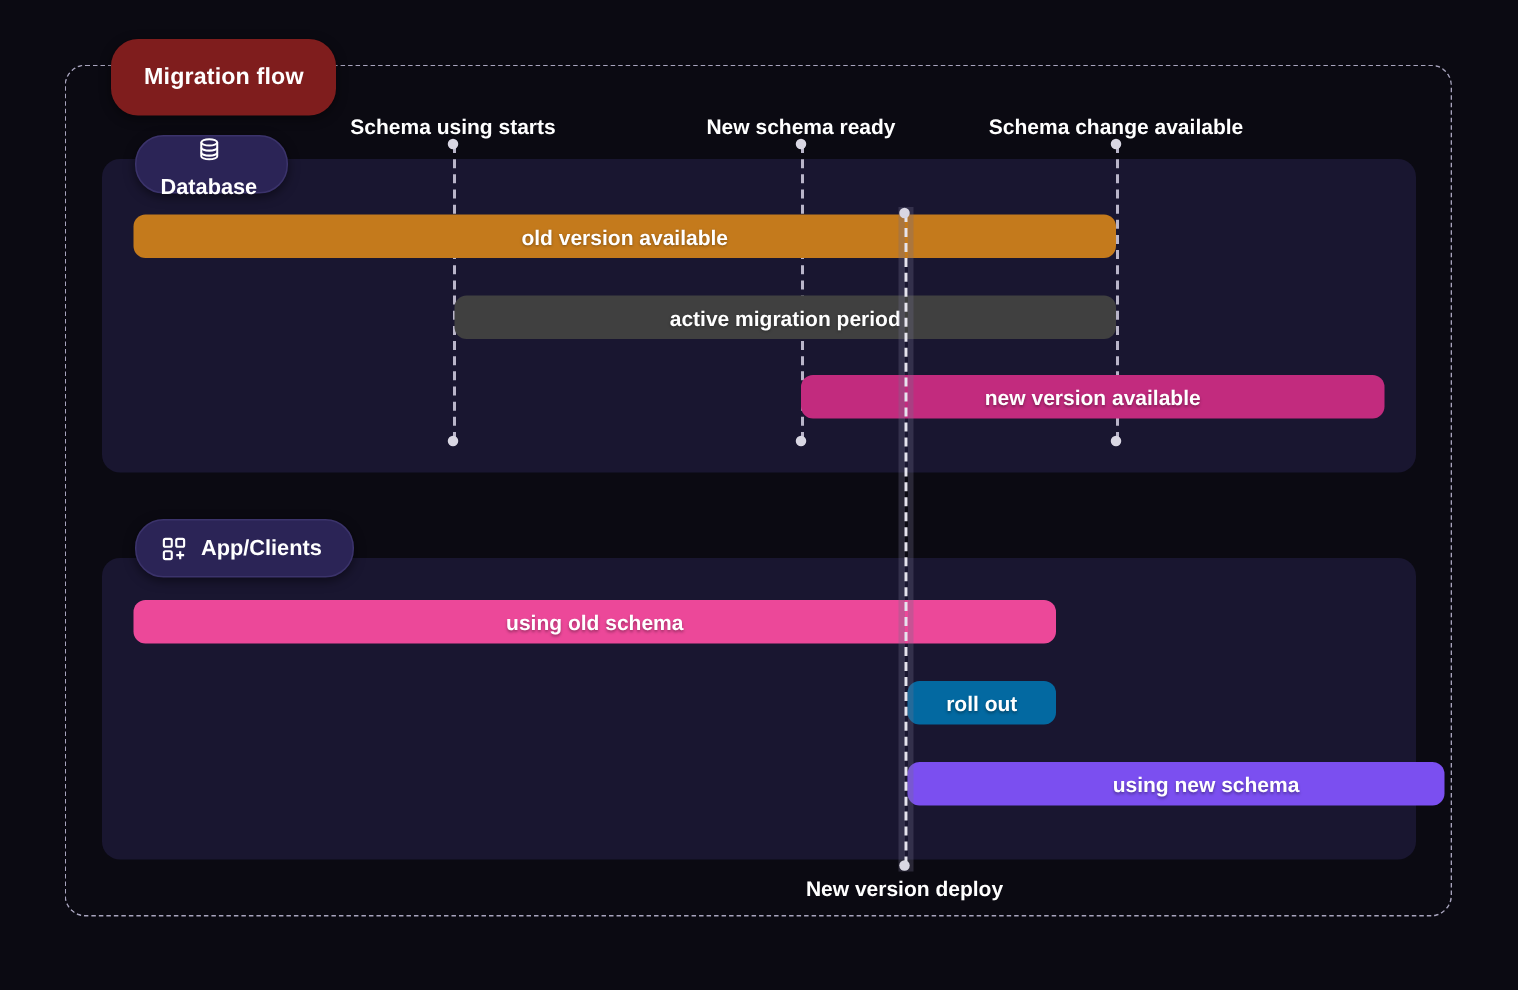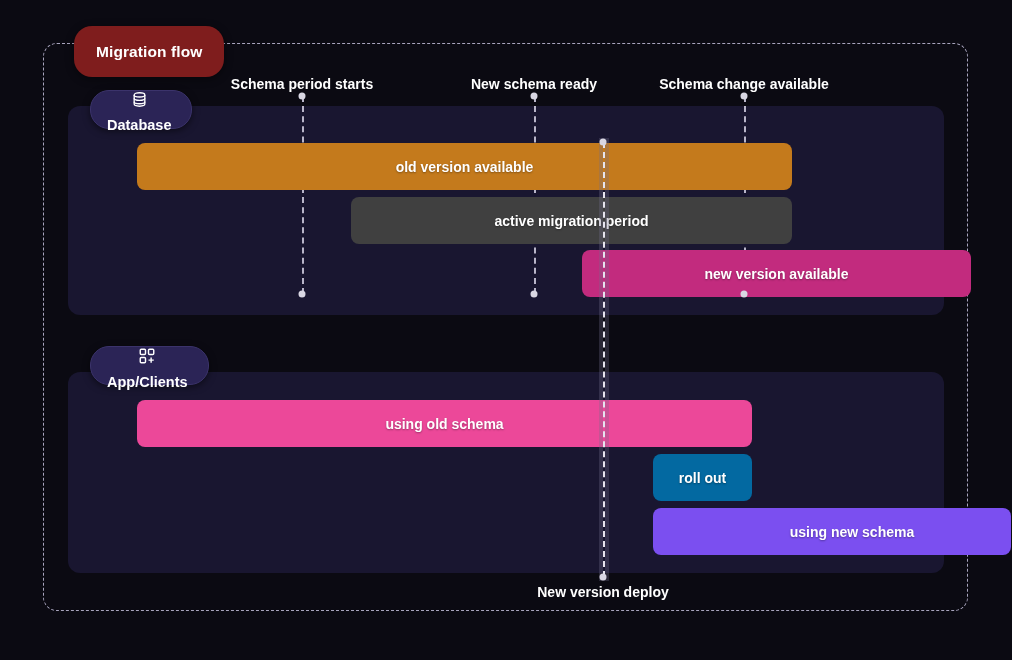--- a/index.html
+++ b/index.html
@@ -29,21 +29,21 @@
   #panel-app{left:68px;top:372px;width:876px;height:201px;}
 
   
   .lane-pill{
     position:absolute;height:37px;display:flex;align-items:center;gap:9px;
     padding:0 20px 0 16px;border-radius:19px;background:#2b2456;
     border:1px solid #3b336b;font-size:14.5px;font-weight:bold;
     box-shadow:0 2px 7px rgba(0,0,0,.5);z-index:6;
   }
   #pill-database{left:90px;top:90px;}
-  #pill-app{left:90px;top:346px;flex-direction:column;}
+  #pill-app{left:90px;top:346px;}
   .lane-pill svg{display:block;}
 
   
   .milestone-label{
     position:absolute;font-size:14px;font-weight:bold;color:#ffffff;
     white-space:nowrap;transform:translateX(-50%);text-align:center;
   }
 
   
   .guide{position:absolute;width:0;border-left:2px dashed #b9b5c9;z-index:4;}
@@ -51,25 +51,24 @@
     border-left:2px dashed #e6e4ee;
     box-shadow:0 0 0 4px rgba(112,108,140,.30);
   }
   .dot{
     position:absolute;width:7px;height:7px;border-radius:50%;
     background:#d9d7e3;transform:translate(-50%,-50%);z-index:7;
   }
 
   
   .bar{
-    position:absolute;height:47px;border-radius:8px;z-index:5;
+    position:absolute;height:29px;border-radius:8px;z-index:5;
     display:flex;align-items:center;justify-content:center;
     font-size:14px;font-weight:bold;color:#ffffff;
     text-shadow:0 1px 2px rgba(0,0,0,.35);
-    margin-left:48px;
   }
 
   .bottom-label{
     position:absolute;font-size:14px;font-weight:bold;color:#ffffff;
     white-space:nowrap;transform:translateX(-50%);
   }
 </style>
 </head>
 <body>
 
@@ -105,21 +104,21 @@
         <path d="M17.5 14v7M14 17.5h7"></path>
       </svg>
     </span>
     <span>App/Clients</span>
   </div>
 
   <div id="dynamic-layer">
       <div class="guide" style="left: 302px; top: 96px; height: 198px;"></div>
       <div class="dot" style="left: 302px; top: 96px;"></div>
       <div class="dot" style="left: 302px; top: 294px;"></div>
-      <div class="milestone-label" style="left: 302px; top: 76px;">Schema period starts</div>
+      <div class="milestone-label" style="left: 302px; top: 76px;">Schema using starts</div>
       <div class="guide" style="left: 534px; top: 96px; height: 198px;"></div>
       <div class="dot" style="left: 534px; top: 96px;"></div>
       <div class="dot" style="left: 534px; top: 294px;"></div>
       <div class="milestone-label" style="left: 534px; top: 76px;">New schema ready</div>
       <div class="guide" style="left: 744px; top: 96px; height: 198px;"></div>
       <div class="dot" style="left: 744px; top: 96px;"></div>
       <div class="dot" style="left: 744px; top: 294px;"></div>
       <div class="milestone-label" style="left: 744px; top: 76px;">Schema change available</div>
       <div class="guide deploy" style="left: 603px; top: 142px; height: 435px; z-index: 8;"></div>
       <div class="dot" style="left: 603px; top: 142px; z-index: 9;"></div>

